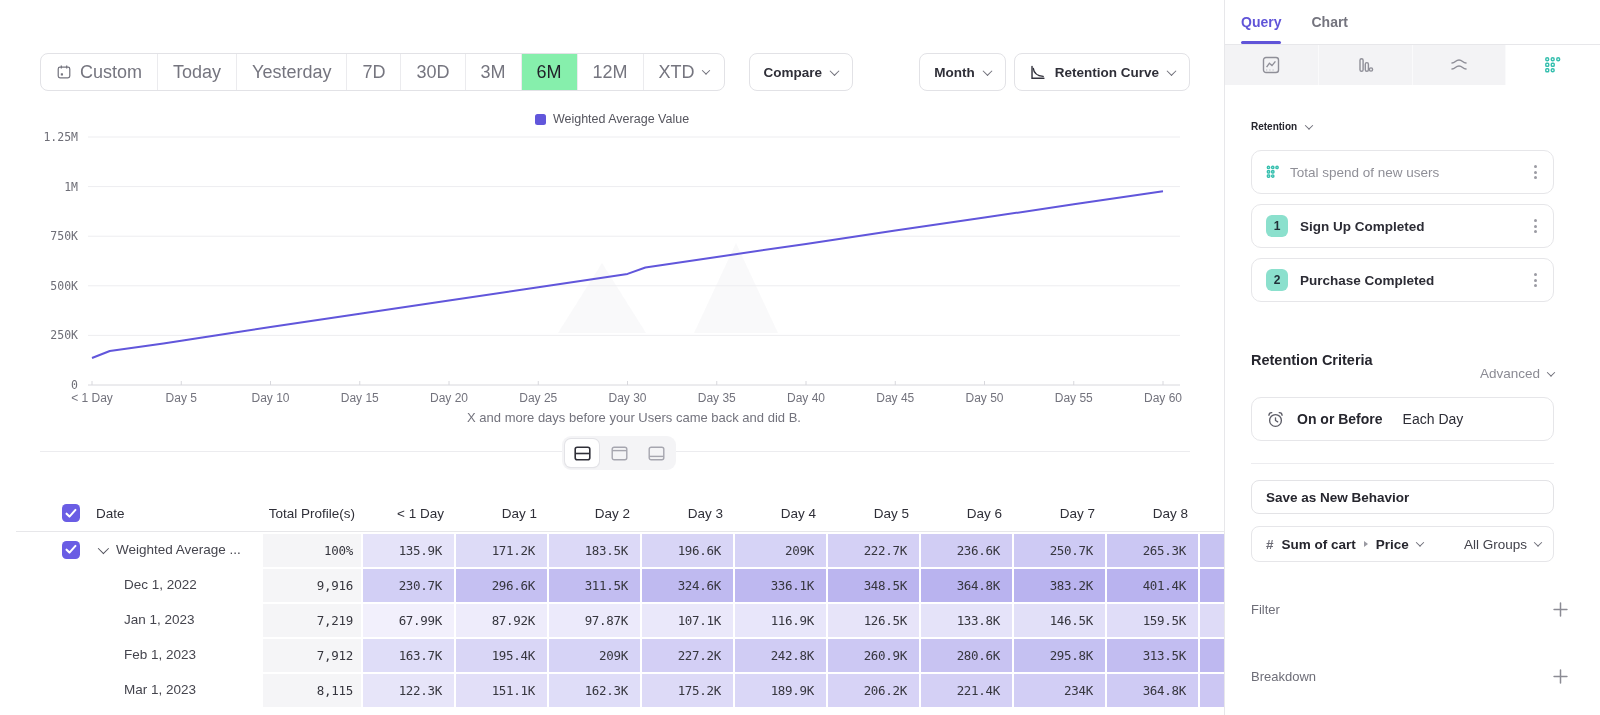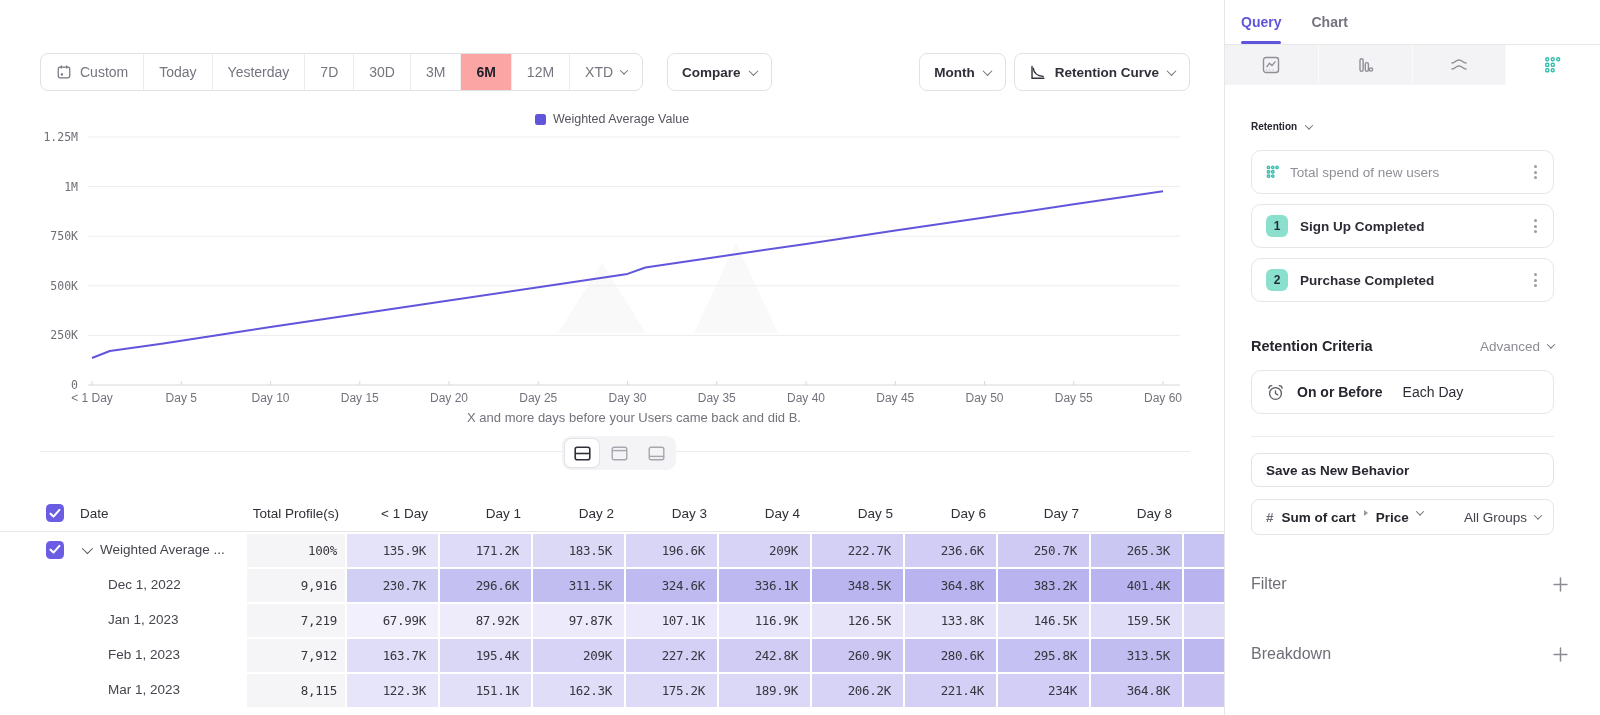--- a/index.html
+++ b/index.html
@@ -6,24 +6,24 @@
   html,body { width:1600px; height:715px; background:#fff; overflow:hidden;
     font-family:"Liberation Sans", sans-serif; color:#32323c; }
   .root { position:relative; width:1600px; height:715px; }
 
   
   .main { position:absolute; left:0; top:0; width:1224px; height:715px; }
 
   
   .toolbar { position:absolute; left:40px; top:53px; right:34px; height:38px; display:flex; align-items:center; }
   .seg { display:flex; height:38px; border:1px solid #e2e2e6; border-radius:8px; background:#fff; overflow:hidden; }
-  .seg-item { display:flex; align-items:center; gap:8px; padding:0 15px; font-size:14px; color:#75757f;
+  .seg-item { display:flex; align-items:center; gap:8px; padding:0 15px; font-size:18px; color:#75757f;
     border-right:1px solid #ebebee; cursor:pointer; white-space:nowrap; }
   .seg-item:last-child { border-right:none; }
-  .seg-item.active { background:#fca5a5; color:#1f1f27; font-weight:700; }
+  .seg-item.active { background:#86efac; color:#1f1f27; font-weight:400; }
   .btn { display:flex; align-items:center; height:38px; border:1px solid #e2e2e6; border-radius:8px;
     background:#fff; padding:6px 14px; font-size:13.5px; color:#2f2f38; font-weight:600; gap:9px; }
   .compare { margin-left:24px; }
   .right-btns { margin-left:auto; display:flex; gap:8px; }
   .chev { width:7px; height:7px; border-right:1.6px solid #6f6f79; border-bottom:1.6px solid #6f6f79;
     transform:rotate(45deg) translate(-1px,-1px); display:inline-block; flex:0 0 auto; }
   .chev.sm { width:6px; height:6px; }
 
   
   .legend { position:absolute; left:0; top:112px; width:1224px; display:flex; justify-content:center; align-items:center; gap:7px; }
@@ -33,21 +33,21 @@
   .caption { position:absolute; left:88px; top:410px; width:1092px; text-align:center; font-size:13px; color:#73737d; }
 
   .section-line { position:absolute; left:40px; right:34px; top:451px; height:1px; background:#ececef; }
   .view-toggle { position:absolute; left:562px; top:436px; display:flex; gap:3px; background:#f4f4f6;
     border-radius:9px; padding:3px; }
   .vt-btn { width:34px; height:28px; border-radius:6px; display:flex; align-items:center; justify-content:center;
     color:#a6a6af; cursor:pointer; }
   .vt-btn.active { background:#fff; color:#2f2f38; box-shadow:0 0 0 1px #e3e3e7, 0 1px 2px rgba(0,0,0,.07); }
 
   
-  .table { position:absolute; left:0; top:495px; width:1224px; }
+  .table { position:absolute; left:16px; top:495px; width:1224px; }
   .t-grid { display:grid; grid-template-columns:80px 165px 100px repeat(9,93px) 42px; align-items:center; }
   .t-head { height:37px; border-bottom:1px solid #e7e7ea; font-size:13.5px; color:#2f2f38; }
   .t-row { height:35px; font-size:13.5px; color:#45454e; }
   .h-right { text-align:right; padding-right:10px; }
   .h-total { text-align:right; padding-right:6px; }
   .cb-cell { display:flex; justify-content:flex-start; padding-left:46px; align-items:center; height:100%; }
   .checkbox { width:18px; height:18px; border-radius:4.5px; background:#6a5de4; display:flex; align-items:center; justify-content:center; cursor:pointer; }
   .label-cell { display:flex; align-items:center; gap:10px; height:100%; padding-left:2px; white-space:nowrap; overflow:hidden; }
   .label-indent { padding-left:28px; }
   .exp-chev { width:8px; height:8px; border-right:1.6px solid #52525c; border-bottom:1.6px solid #52525c;
@@ -75,38 +75,38 @@
     padding:0 10px 0 14px; margin:0 46px 10px 0; background:#fff; }
   .card-title { font-size:13.5px; color:#8f8f97; margin-left:10px; }
   .badge { width:22px; height:22px; border-radius:6px; display:flex; align-items:center; justify-content:center;
     font-size:12px; font-weight:700; color:#223039; flex:0 0 auto; }
   .step-label { font-size:13.5px; color:#2c2c35; font-weight:600; margin-left:12px; }
   .kebab { margin-left:auto; display:flex; flex-direction:column; gap:2.6px; padding:6px; cursor:pointer; }
   .kebab i { width:3px; height:3px; border-radius:50%; background:#9b9ba3; display:block; }
 
   .criteria-row { margin:36px 46px 16px 0; display:flex; align-items:center; }
   .criteria-label { font-size:14.5px; font-weight:700; color:#26262e; }
-  .adv { margin-left:auto; display:flex; align-items:center; gap:8px; font-size:13.5px; color:#8b8b94; cursor:pointer; }
+  .adv { margin-left:auto; display:flex; align-items:center; gap:8px; font-size:13.5px; color:#8b8b94; cursor:pointer;margin-top:28px; }
   .cond-card { gap:0; }
   .cond-main { font-size:14px; font-weight:600; color:#26262e; margin-left:12px; }
   .cond-unit { font-size:14px; color:#2c2c35; margin-left:20px; }
 
   .divider { height:1px; background:#ececef; margin:22px 46px 16px 0; }
   .save-btn { height:34px; border:1px solid #e3e3e6; border-radius:8px; display:flex; align-items:center;
     padding:0 14px; font-size:13.5px; font-weight:600; color:#26262e; margin:0 46px 12px 0; background:#fff; cursor:pointer; }
   .measure-row { height:36px; border:1px solid #e6e6e9; border-radius:8px; display:flex; align-items:center;
     padding:0 12px 0 14px; margin:0 46px 0 0; font-size:13.5px; gap:8px; }
   .m-symbol { color:#6b6b75; font-weight:700; }
   .m-prop { color:#26262e; font-weight:600; }
   .tri { width:0; height:0; border-left:4px solid #9a9aa2; border-top:3.5px solid transparent; border-bottom:3.5px solid transparent; }
   .m-groups { margin-left:auto; display:flex; align-items:center; gap:8px; color:#42424b; }
 
   .add-row { display:flex; align-items:center; margin:40px 32px 0 0; }
   .add-row.second { margin-top:52px; }
-  .add-label { font-size:16px; color:#6e6e78; }
+  .add-label { font-size:13px; color:#6e6e78; }
   .plus { margin-left:auto; cursor:pointer; display:flex; }
 </style>
 </head>
 <body>
 
 <div class="root">
 
   <div class="main">
 
     <div class="toolbar">
@@ -471,21 +471,21 @@
       </div>
 
       <div class="divider"></div>
 
       <div class="save-btn">
         <span>Save as New Behavior</span>
       </div>
 
       <div class="measure-row">
         <span class="m-symbol">#</span>
-        <span class="m-prop" style="display:flex;gap:8px">
+        <span class="m-prop" style="display:flex;align-items:center;gap:8px">
           <span>Sum of cart</span>
           <span class="tri"></span>
           <span>Price</span>
           <span class="chev sm"></span>
         </span>
         <span class="m-groups">
           <span>All Groups</span>
           <span class="chev sm"></span>
         </span>
       </div>

